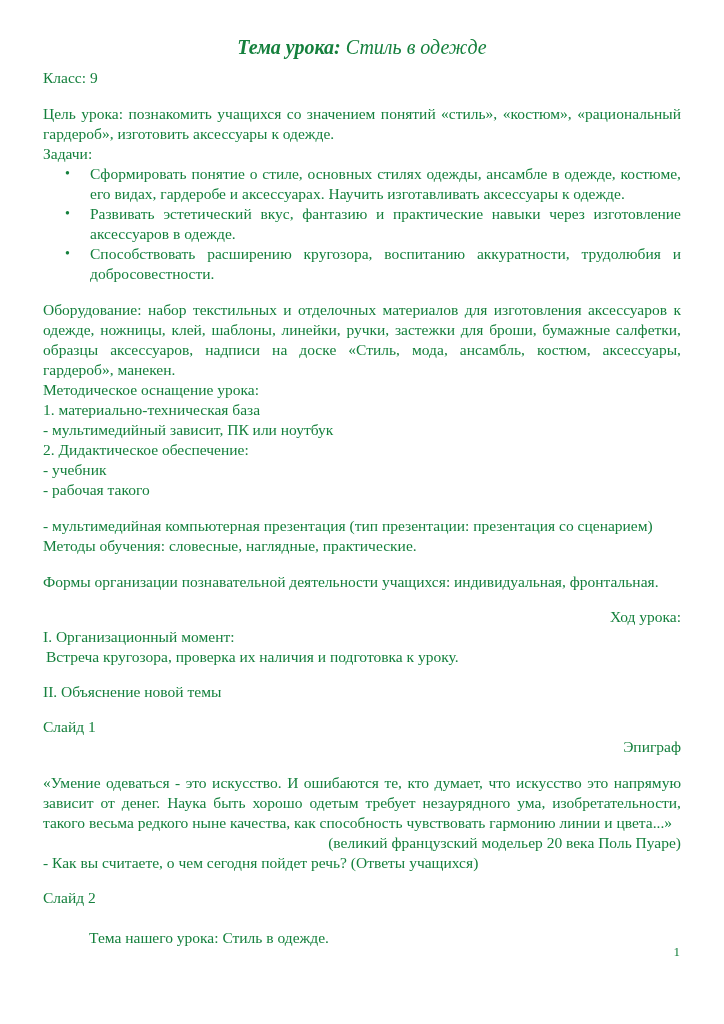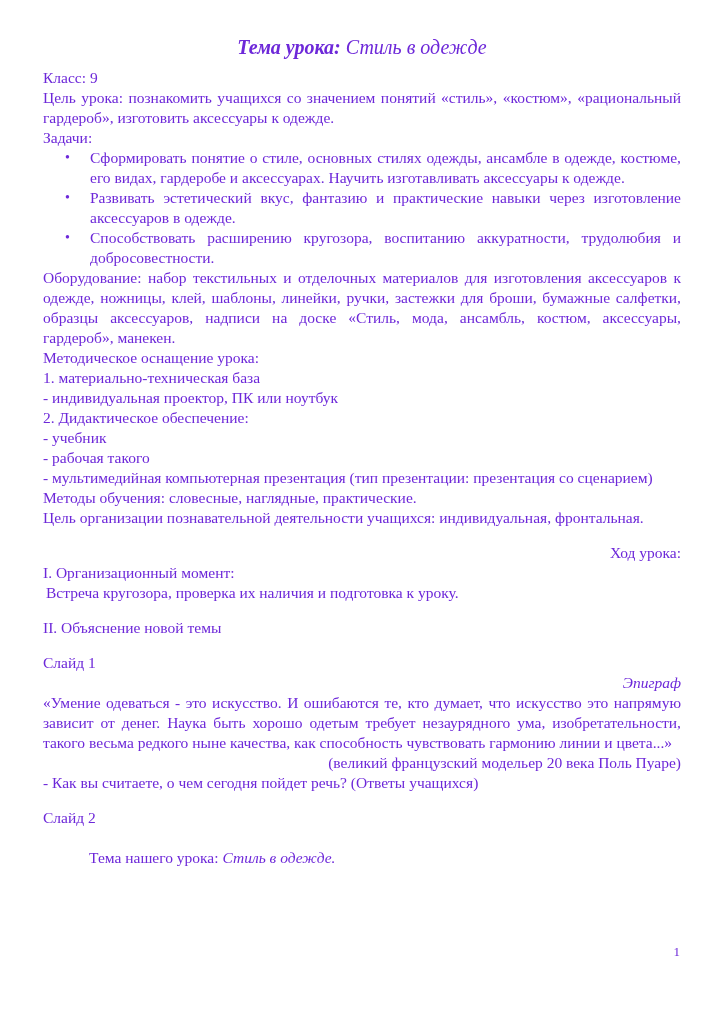--- a/index.html
+++ b/index.html
@@ -7,36 +7,36 @@
     position: relative;
     width: 724px;
     height: 1024px;
     margin: 0 auto;
     background: #ffffff;
     box-sizing: border-box;
     padding: 34px 43px 0 43px;
     font-family: "Liberation Serif", "DejaVu Serif", serif;
     font-size: 15.5px;
     line-height: 20px;
-    color: #6d28d9;
+    color: #15803d;
     overflow: hidden;
   }
   .doc-title {
     text-align: center;
     font-size: 20px;
     line-height: 26px;
     margin-bottom: 8px;
     white-space: nowrap;
   }
   .doc-title .t-label { font-weight: bold; font-style: italic; }
   .doc-title .t-value { font-style: italic; }
   p, h3 { margin: 0; padding: 0; font-size: inherit; line-height: inherit; }
   .b { font-weight: normal; }
-  .i { font-style: italic; }
-  .just { text-align: justify; }
+  .i { }
+  .just { text-align: justify; margin-top: 16px; }
   .right { text-align: right; }
   .center { text-align: right; }
   .indent4 { padding-left: 3px; }
   .firstline { text-indent: 46px; margin-top: 20px; }
   ul.tasks {
     margin: 0; padding: 0 0 0 47px;
     list-style: none;
     text-align: justify;
   }
   ul.tasks li { position: relative; }
@@ -90,33 +90,33 @@
   </ul>
 
   <p class="just">
     <span class="b">Оборудование:</span>
     <span>набор текстильных и отделочных материалов для изготовления аксессуаров к одежде, ножницы, клей, шаблоны, линейки, ручки, застежки для броши, бумажные салфетки, образцы аксессуаров, надписи на доске «Стиль, мода, ансамбль, костюм, аксессуары, гардероб», манекен.</span>
   </p>
 
   <p class="b">Методическое оснащение урока:</p>
 
   <p>1. материально-техническая база</p>
-  <p>- индивидуальная проектор, ПК или ноутбук</p>
+  <p>- мультимедийный зависит, ПК или ноутбук</p>
   <p>2. Дидактическое обеспечение:</p>
   <p>- учебник</p>
   <p>- рабочая такого</p>
   <p class="just">- мультимедийная компьютерная презентация (тип презентации: презентация со сценарием)</p>
 
   <p>
     <span class="b">Методы обучения:</span>
     <span>словесные, наглядные, практические.</span>
   </p>
 
   <p class="just">
-    <span class="b">Цель организации познавательной деятельности учащихся:</span>
+    <span class="b">Формы организации познавательной деятельности учащихся:</span>
     <span>индивидуальная, фронтальная.</span>
   </p>
 
 
   <div class="spacer"></div>
 
   <p class="b center">Ход урока:</p>
 
   <p class="b">I. Организационный момент:</p>
   <p class="indent4">Встреча кругозора, проверка их наличия и подготовка к уроку.</p>

